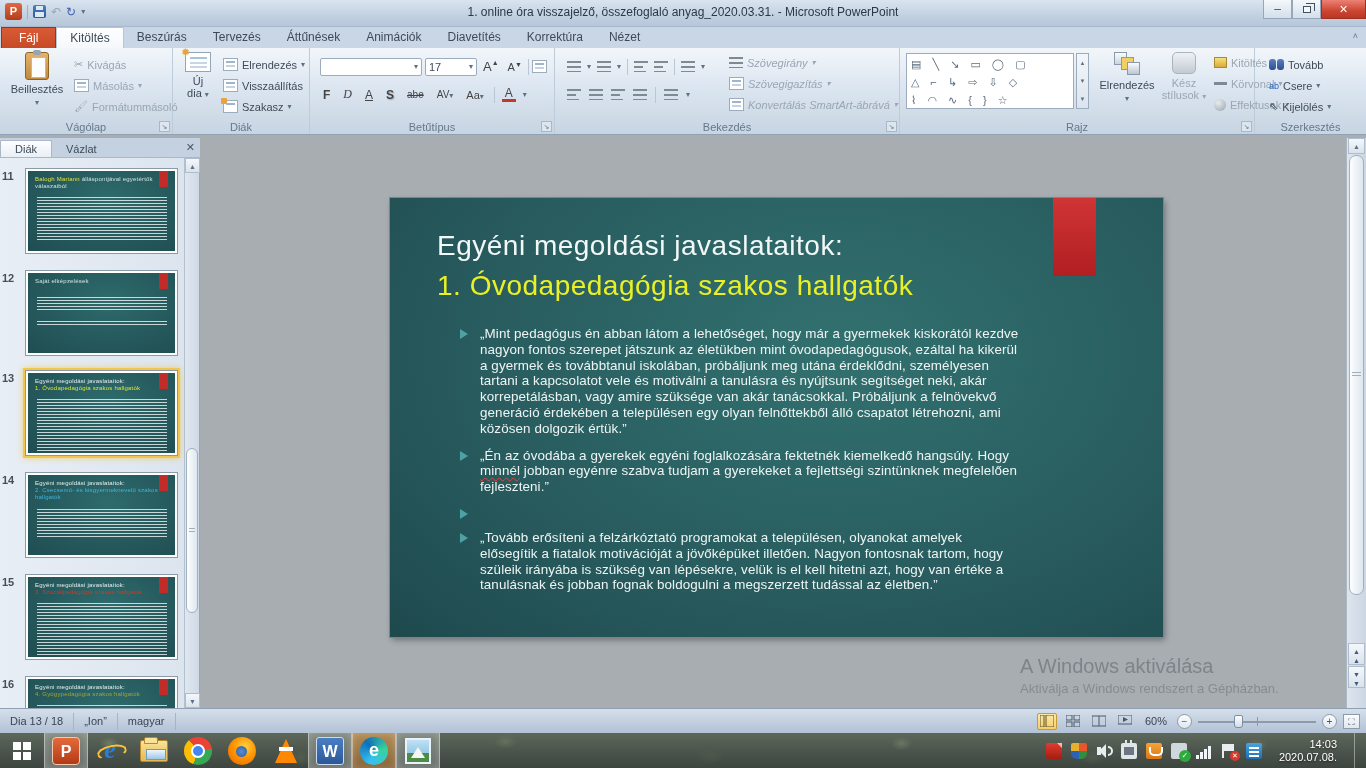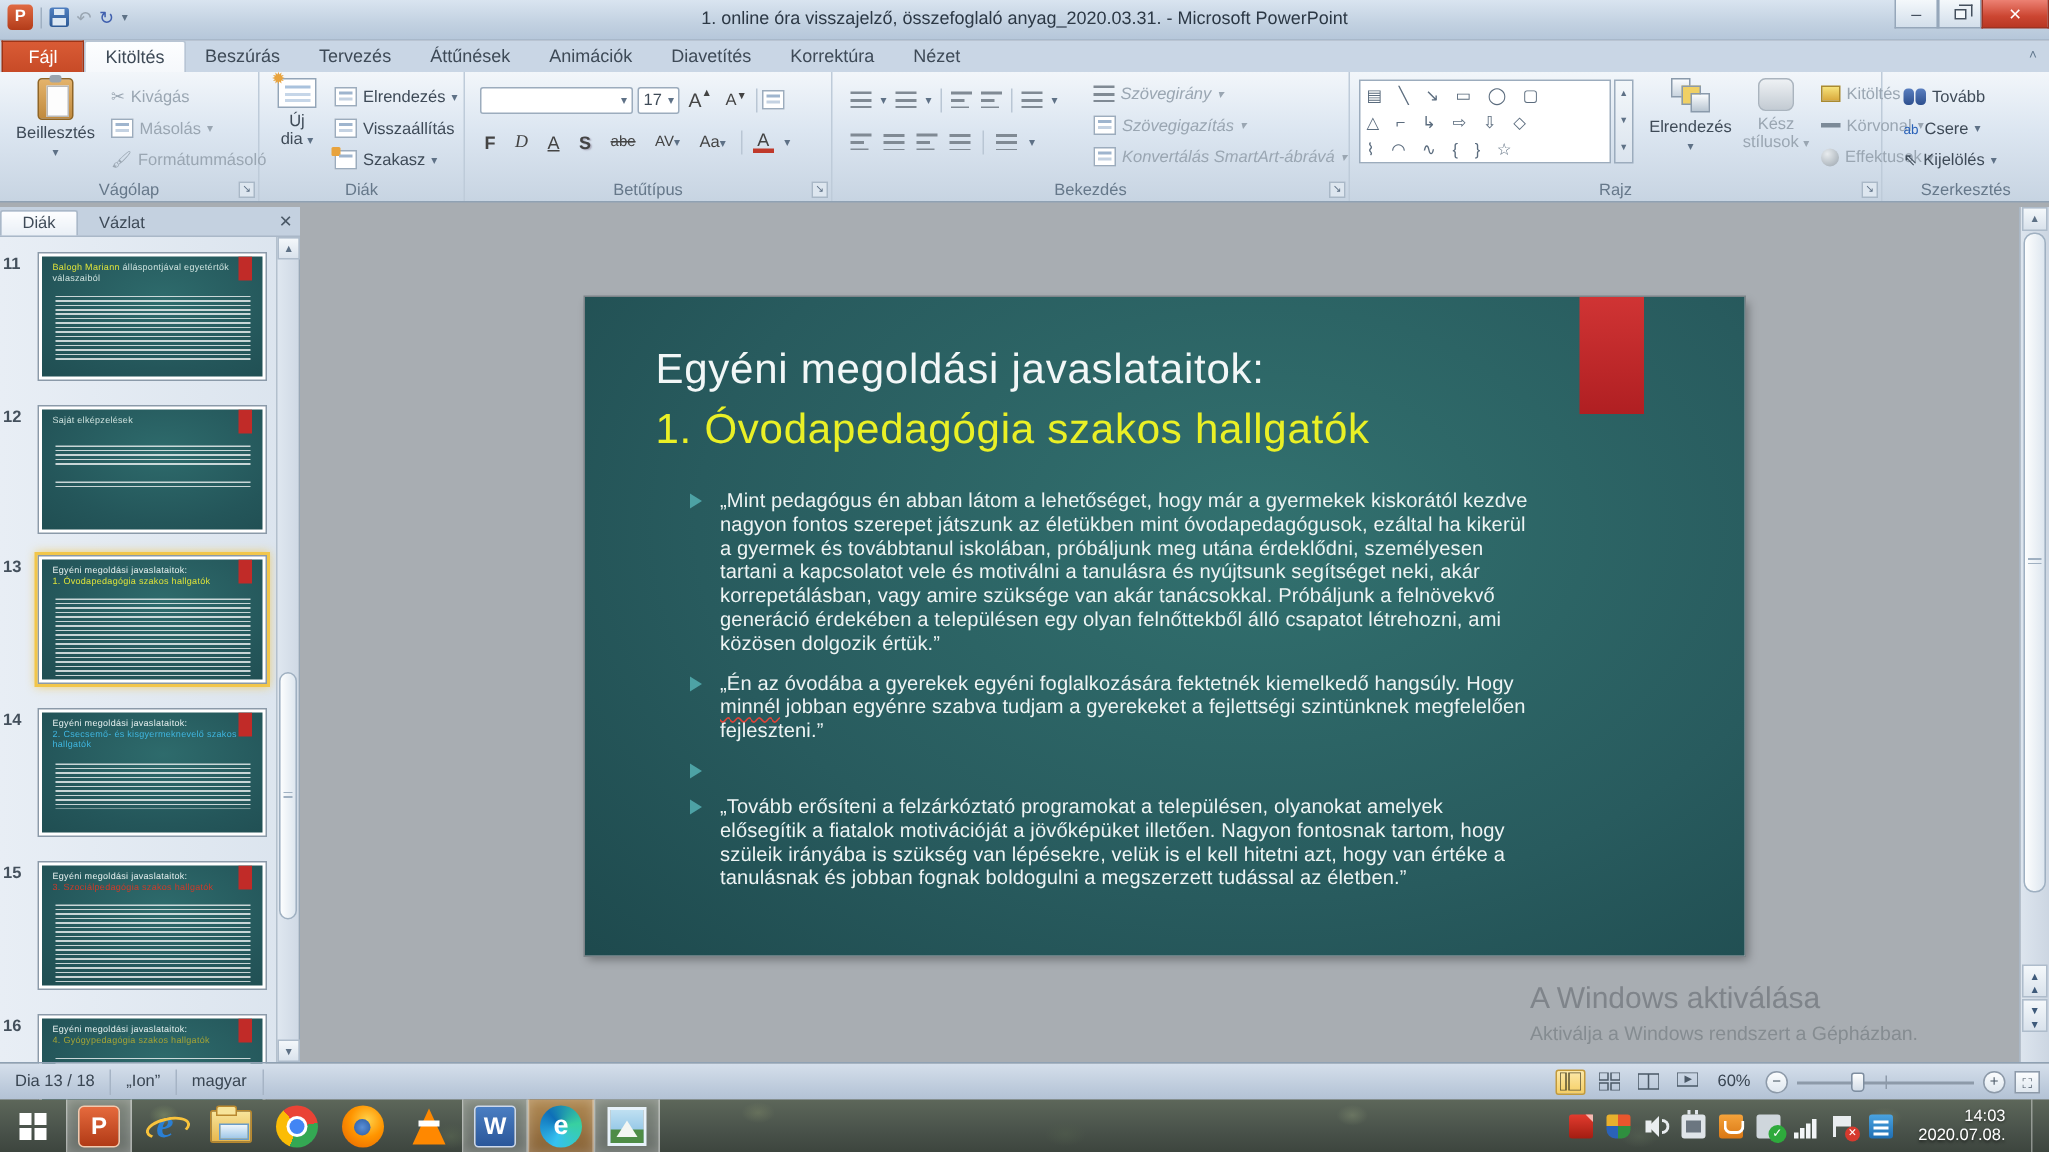--- a/index.html
+++ b/index.html
@@ -333,21 +333,21 @@
       </div>
       <div class="glabel">Diák</div>
     </div>
 
     <div class="rgroup" style="left:310px;width:245px;">
       <div class="srow" style="position:absolute;left:8px;top:8px;gap:3px;">
         <div class="combo" style="width:102px;">
           <span></span>
             <span class="caret">▾</span>
         </div>
-        <div class="combo" style="width:28px;">
+        <div class="combo" style="width:52px;">
           <span>17</span>
             <span class="caret">▾</span>
         </div>
         <span class="fontbtn" style="font-size:13px;"><span>A</span><span style="font-size:7px;vertical-align:top;">▲</span></span>
         <span class="fontbtn" style="font-size:11px;"><span>A</span><span style="font-size:7px;vertical-align:top;">▼</span></span>
         <span class="vline"></span>
         <span class="sic">
             <i></i>
             <i></i>
           </span>

